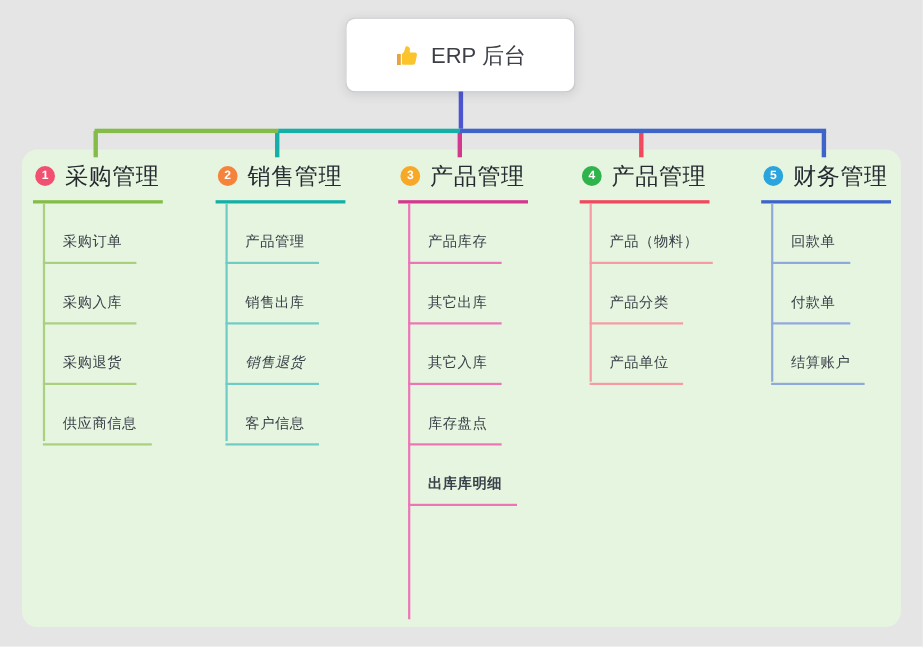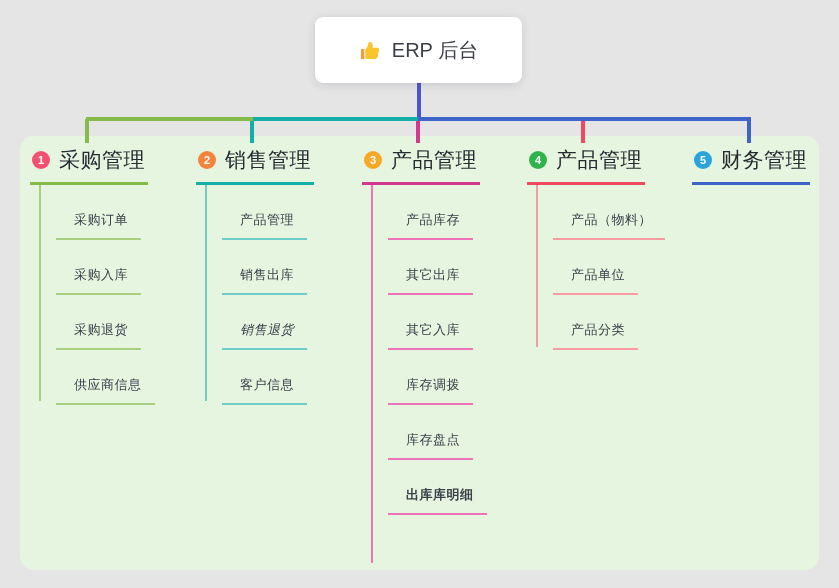--- a/index.html
+++ b/index.html
@@ -34,21 +34,21 @@
   .badge {
     width:18px; height:18px; border-radius:50%; flex:0 0 18px;
     color:#ffffff; font-size:11px; font-weight:bold;
     display:flex; align-items:center; justify-content:center;
   }
   .branch-label { font-size:21px; font-weight:500; color:#262b31; white-space:nowrap; letter-spacing:0.5px; }
 
   .sub-list { position:relative; }
   .vline { position:absolute; left:9px; top:0; width:2px; }
   .sub-item {
-    position:relative; margin-left:26px; width:fit-content;
+    position:relative; margin-left:9px; width:fit-content;
     padding:26px 13px 9px 18px; border-bottom:2px solid #aaa;
     font-size:13px; color:#3a4049; white-space:nowrap; letter-spacing:0.5px;
   }
 </style>
 </head>
 <body>
 
 <div class="canvas">
 
   <div class="panel" style="background: rgb(230, 245, 224);"></div>
@@ -104,36 +104,41 @@
     <div class="branch" style="left: 362px;">
       <div class="branch-header" style="border-bottom-color: rgb(209, 56, 142);">
         <span class="badge" style="background: rgb(247, 168, 38);">3</span>
         <span class="branch-label">产品管理</span>
       </div>
       <div class="sub-list">
         <div class="vline" style="background: rgb(237, 116, 182); height: 378px;"></div>
         <div class="sub-item" style="border-bottom-color: rgb(237, 116, 182);">产品库存</div>
         <div class="sub-item" style="border-bottom-color: rgb(237, 116, 182);">其它出库</div>
         <div class="sub-item" style="border-bottom-color: rgb(237, 116, 182);">其它入库</div>
-        <div class="sub-item" style="border-bottom-color: rgb(237, 116, 182);">库存调拨</div>
         <div class="sub-item" style="border-bottom-color: rgb(237, 116, 182); text-align: right;">库存盘点</div>
         <div class="sub-item" style="border-bottom-color: rgb(237, 116, 182); font-weight: bold;">出库库明细</div>
       </div>
     </div>
     <div class="branch" style="left: 527px;">
       <div class="branch-header" style="border-bottom-color: rgb(240, 72, 92);">
         <span class="badge" style="background: rgb(47, 180, 75);">4</span>
         <span class="branch-label">产品管理</span>
       </div>
       <div class="sub-list">
         <div class="vline" style="background: rgb(247, 155, 163); height: 162px;"></div>
         <div class="sub-item" style="border-bottom-color: rgb(247, 155, 163);">产品（物料）</div>
+        <div class="sub-item" style="border-bottom-color: rgb(247, 155, 163);">产品分类</div>
         <div class="sub-item" style="border-bottom-color: rgb(247, 155, 163);">产品单位</div>
-        <div class="sub-item" style="border-bottom-color: rgb(247, 155, 163);">产品分类</div>
       </div>
     </div>
     <div class="branch" style="left: 692px;">
       <div class="branch-header" style="border-bottom-color: rgb(62, 99, 201);">
         <span class="badge" style="background: rgb(42, 164, 220);">5</span>
         <span class="branch-label">财务管理</span>
       </div>
+      <div class="sub-list">
+        <div class="vline" style="background: rgb(143, 169, 221); height: 162px;"></div>
+        <div class="sub-item" style="border-bottom-color: rgb(143, 169, 221);">回款单</div>
+        <div class="sub-item" style="border-bottom-color: rgb(143, 169, 221);">付款单</div>
+        <div class="sub-item" style="border-bottom-color: rgb(143, 169, 221);">结算账户</div>
+      </div>
     </div>
   </div>
 
 </body></html>

